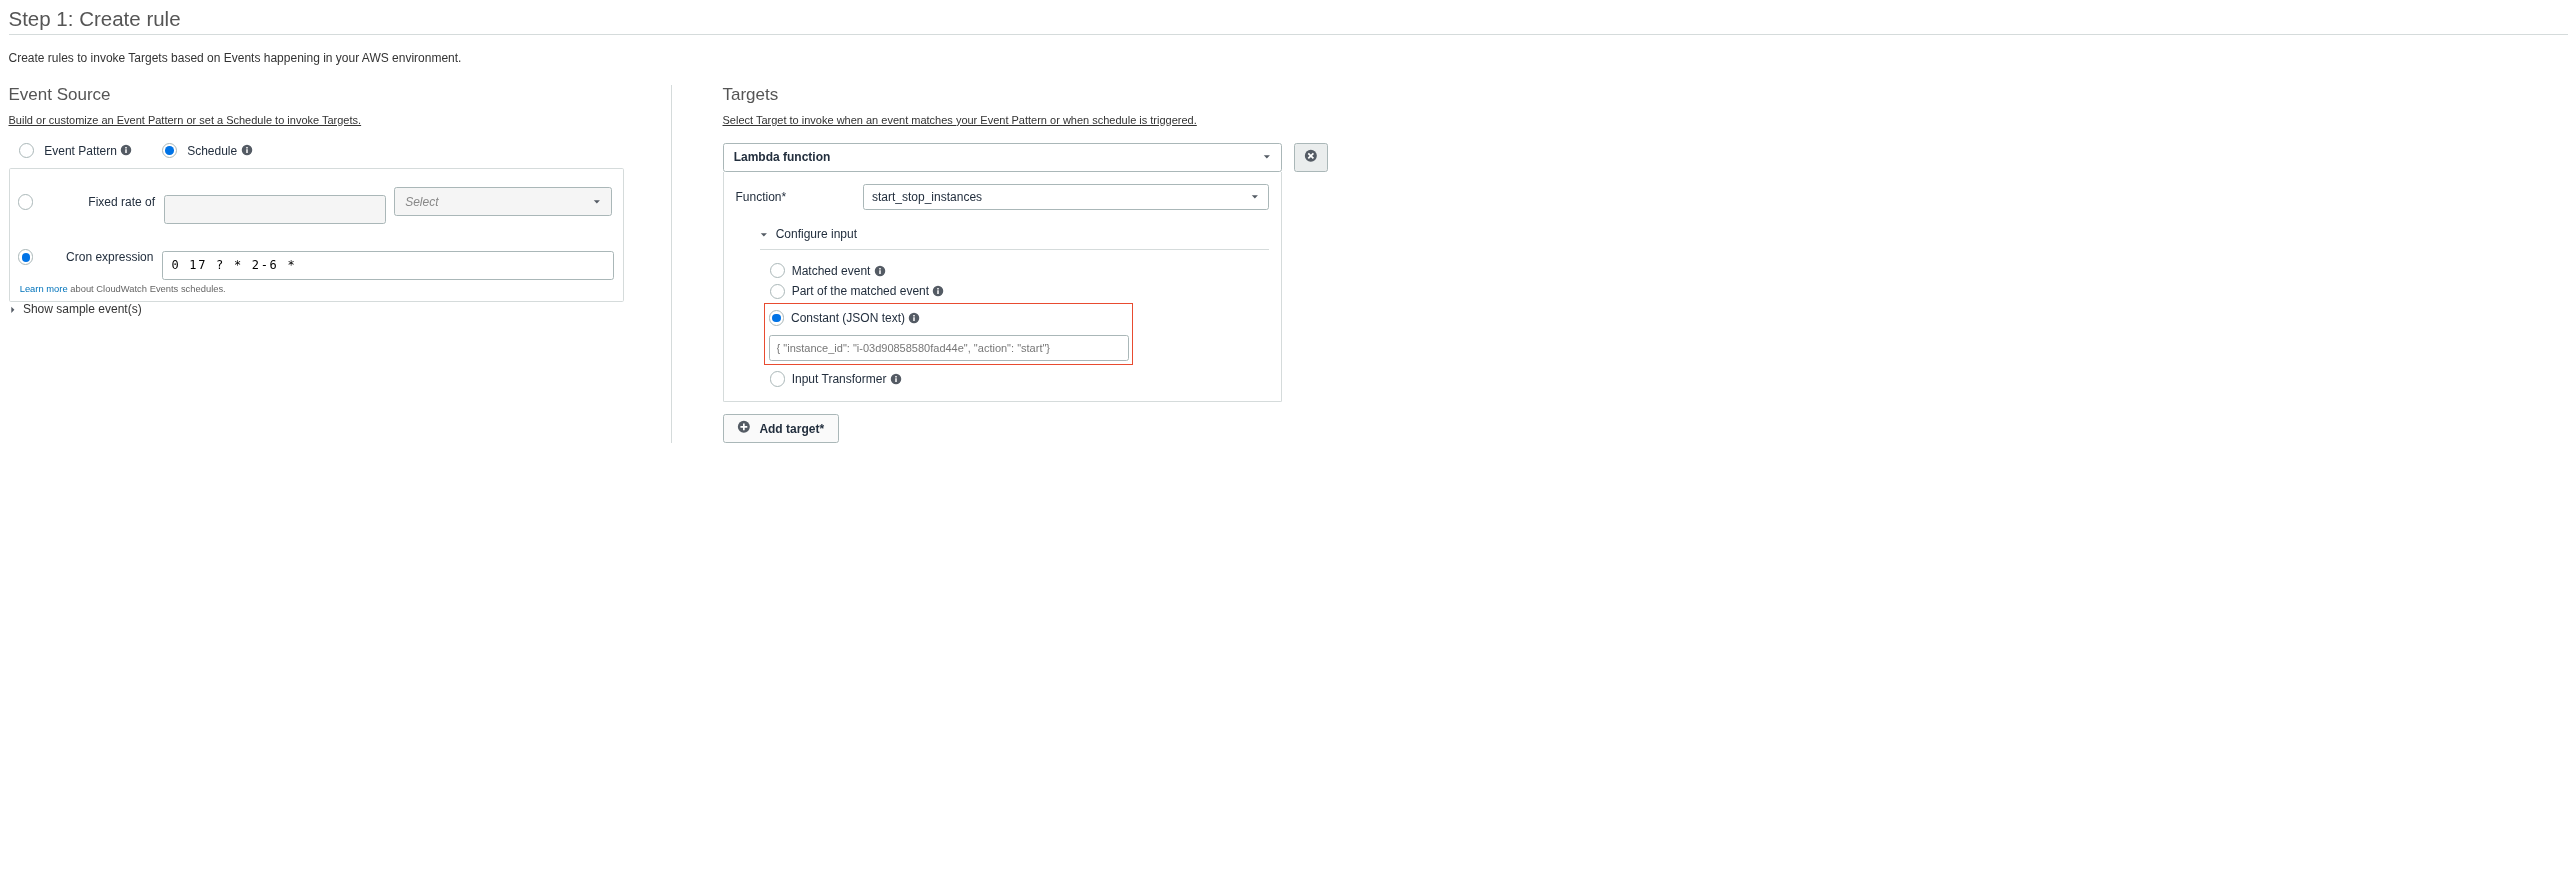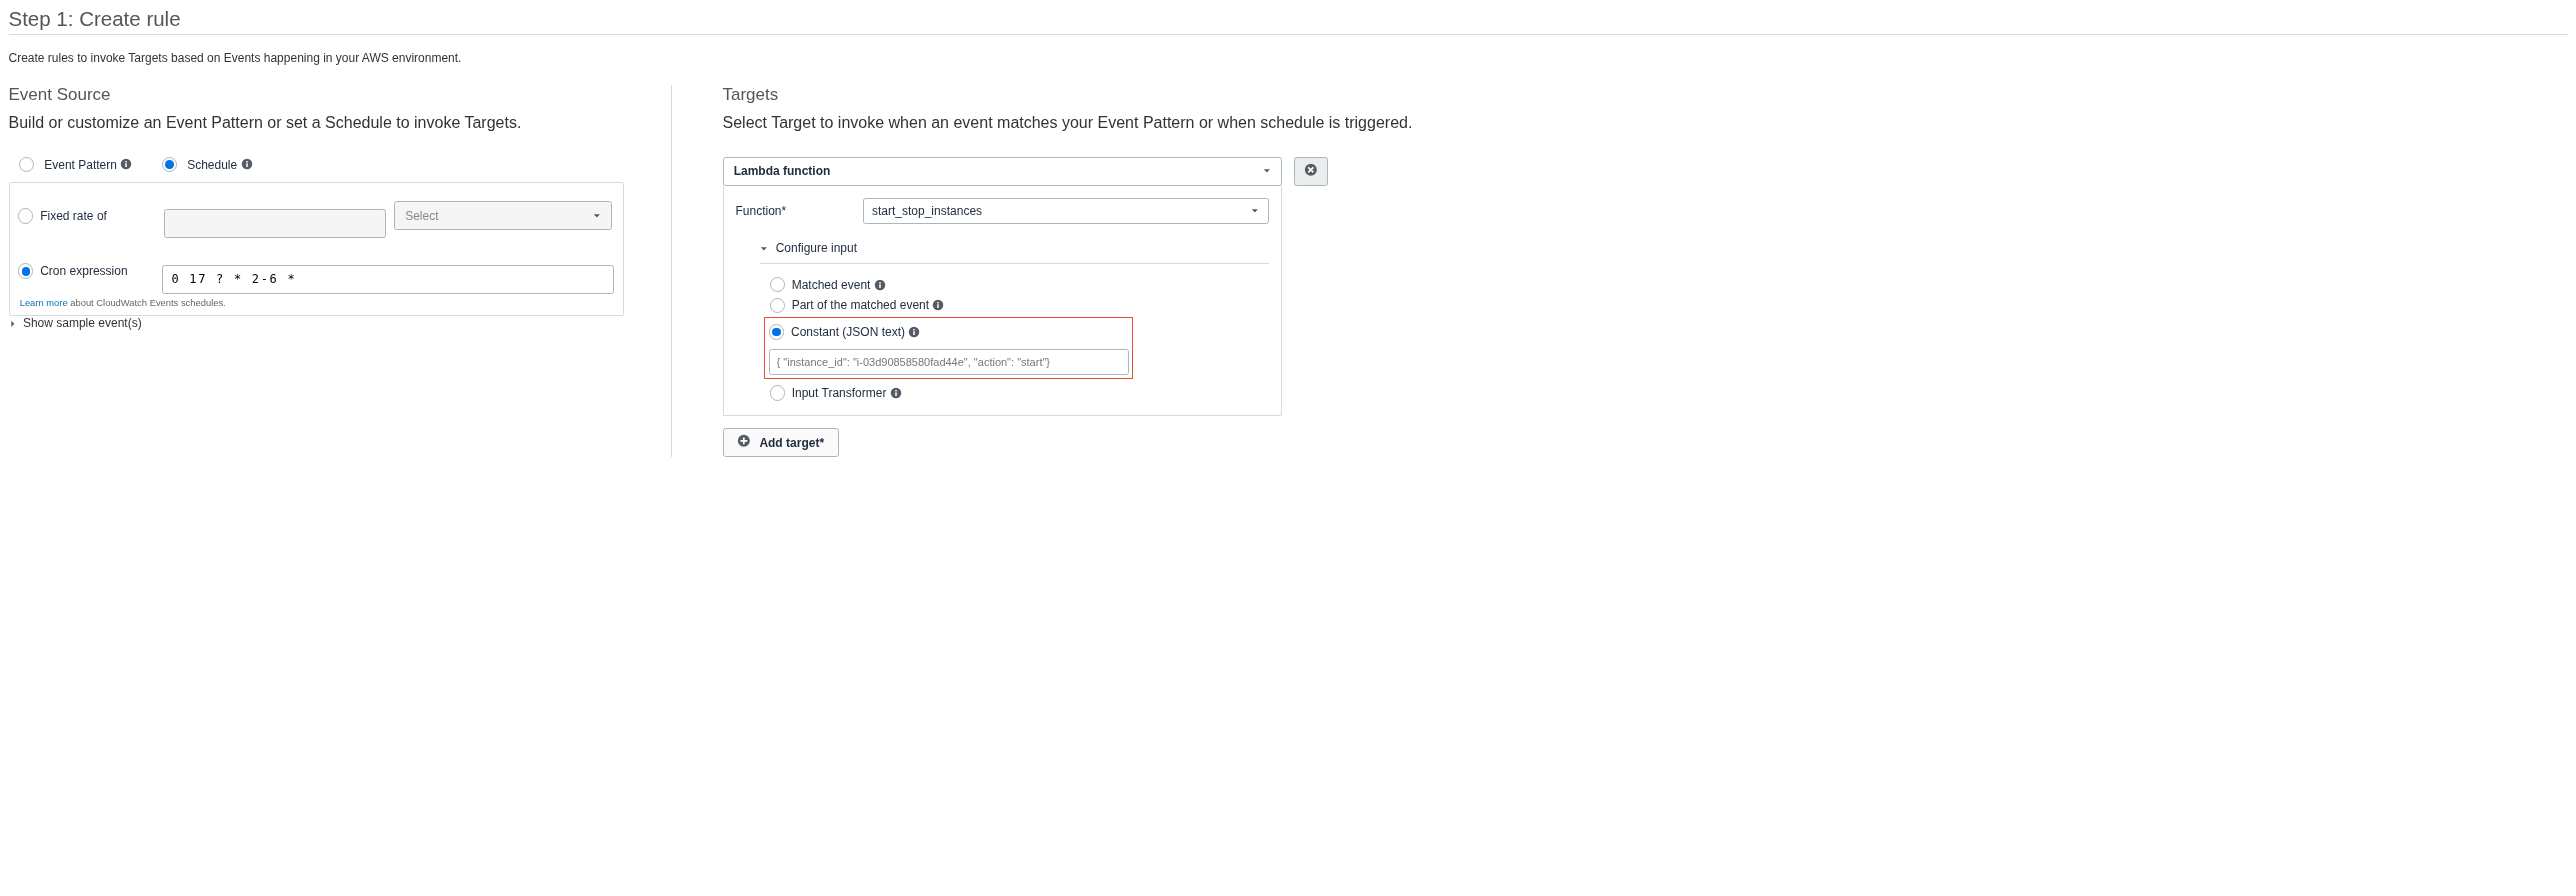--- a/index.html
+++ b/index.html
@@ -54,23 +54,24 @@
     flex: 1;
     padding-left: 51px;
   }
   h2.section-title {
     font-size: 17px;
     font-weight: 400;
     color: #555;
     margin: 0 0 8.5px 0;
   }
   .section-sub {
-    font-size: 16px;
+    font-size: 11px;
     color: #333;
-    margin: 0 0 25px 0;
+    margin: 0 0 17px 0;
+    text-decoration: underline;
   }
   .radio {
     display: inline-block;
     width: 15.4px; height: 15.4px;
     border-radius: 50%;
     border: 0.9px solid var(--border-dark);
     background: #fff;
     position: relative;
     vertical-align: middle;
     margin-right: 6.8px;
@@ -109,20 +110,21 @@
   .field-row {
     display: flex;
     align-items: center;
     gap: 8.5px;
     margin-bottom: 10.2px;
   }
   .field-row .lead {
     display: flex;
     align-items: center;
     width: 137px;
+    justify-content: space-between;
   }
   .text-input {
     border: 0.9px solid var(--border-dark);
     border-radius: 2.6px;
     height: 29px;
     padding: 0 8.5px;
     font-size: 12px;
     font-family: inherit;
     margin-top: 16px;
   }
@@ -133,20 +135,21 @@
   .select-box {
     display: flex;
     align-items: center;
     justify-content: space-between;
     border: 0.9px solid var(--border-dark);
     border-radius: 2.6px;
     height: 29px;
     padding: 0 10.2px;
     font-size: 12px;
     cursor: pointer;
+    font-style: italic;
   }
   .select-box.disabled {
     background: var(--bg-field);
     color: #888;
   }
   .cron-input {
     width: 457px;
     font-family: "Lucida Console", Monaco, monospace;
     letter-spacing: 1.7px;
   }

